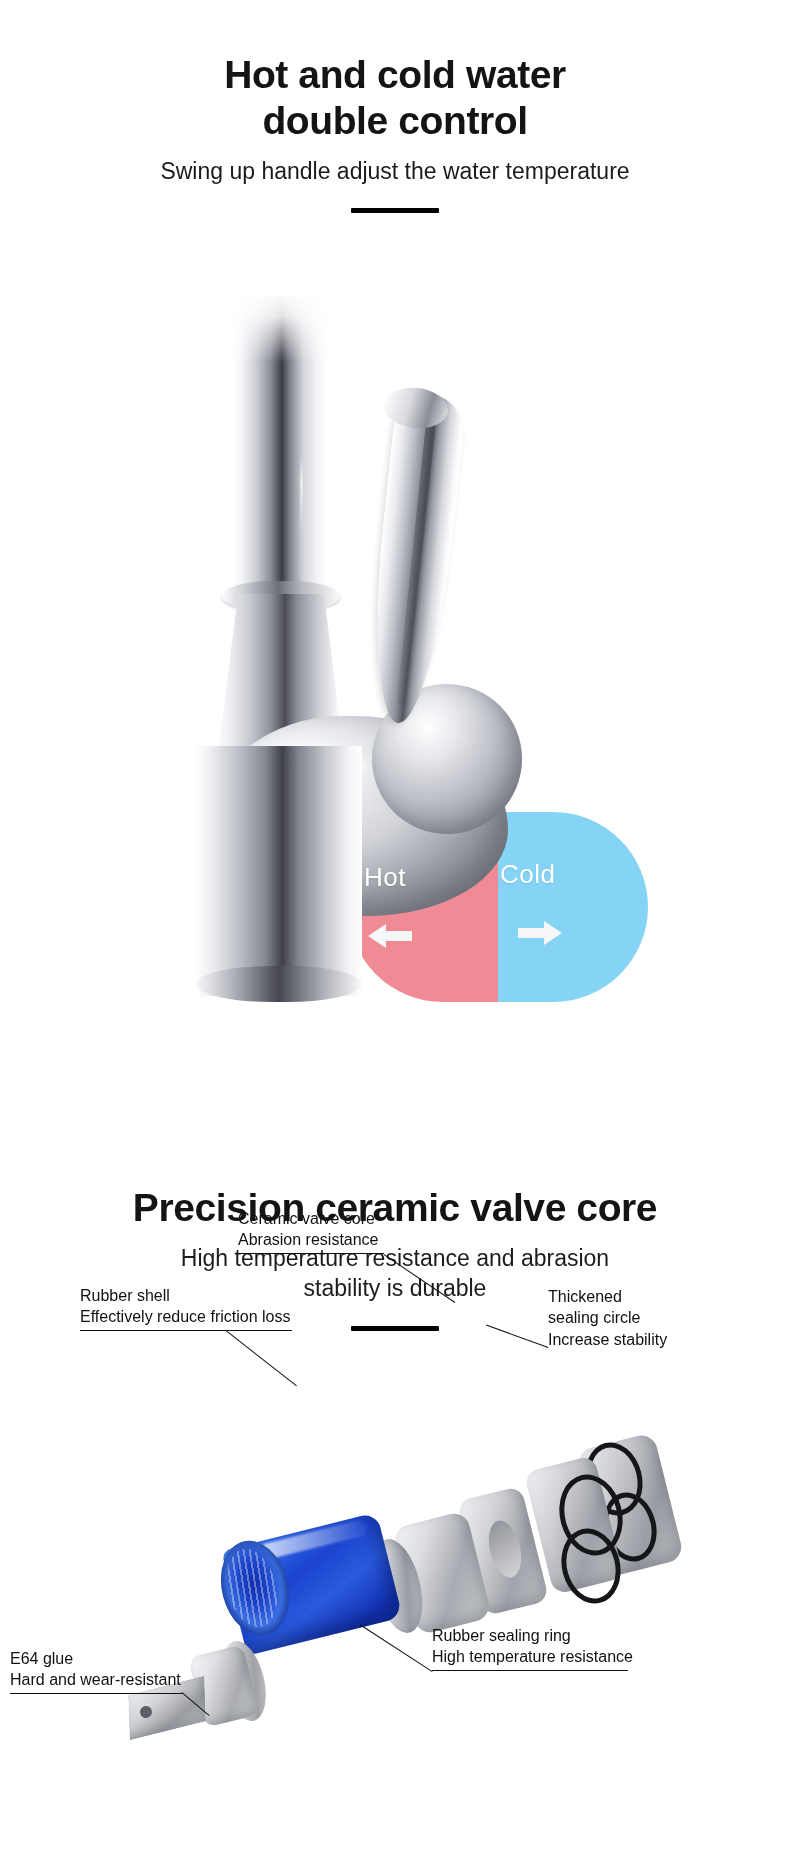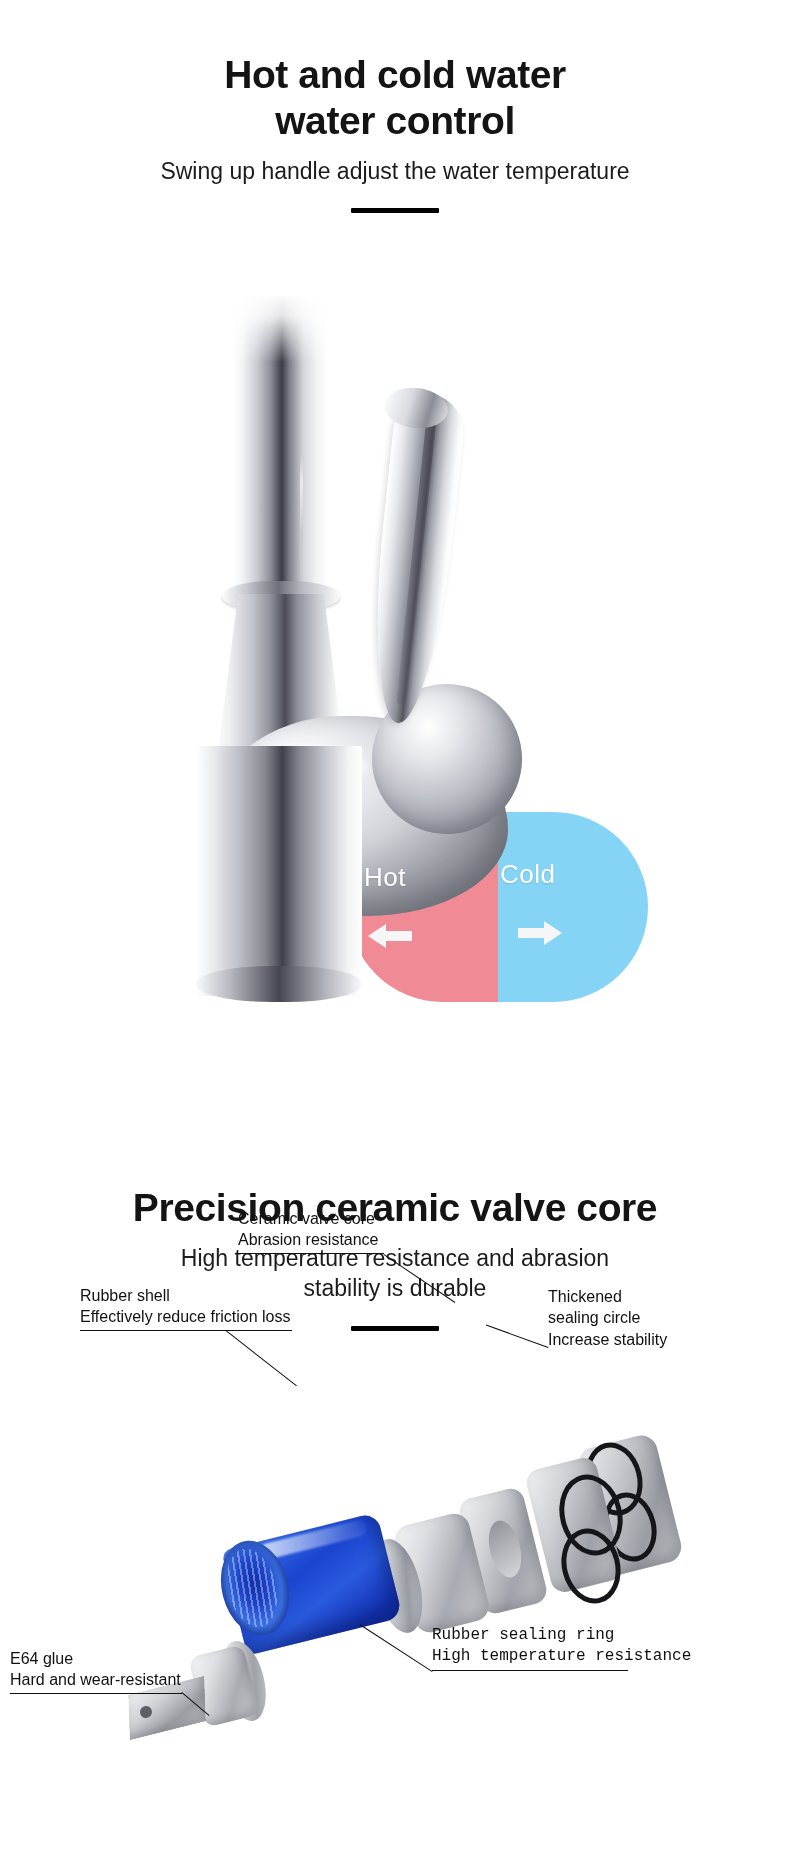--- a/index.html
+++ b/index.html
@@ -246,21 +246,21 @@
   }
 </style>
 </head>
 <body>
 
 <div class="page">
 
   <div class="section" style="top:52px;">
     <h1 class="sec-title">
       <span>Hot and cold water</span><br>
-      <span>water control</span>
+      <span>double control</span>
     </h1>
     <p class="sec-sub">Swing up handle adjust the water temperature</p>
     <div class="divider"></div>
   </div>
 
   <div class="faucet-stage">
 
     <div class="fan fan-hot"></div>
     <div class="fan fan-cold"></div>
 
@@ -336,21 +336,21 @@
     </div>
     <div class="leader" style="left:226px;top:1330px;width:90px;transform:rotate(38deg);"></div>
 
     <div class="callout" style="left:548px;top:1238px;margin-top:48px;">
       <div class="txt">Thickened</div>
       <div class="txt">sealing circle</div>
       <div class="txt">Increase stability</div>
     </div>
     <div class="leader" style="left:548px;top:1348px;width:66px;transform:rotate(-160deg);"></div>
 
-    <div class="callout" style="left:432px;top:1625px;font-family:Liberation Mono, monospace;">
+    <div class="callout" style="left:432px;top:1625px;">
       <div class="txt">Rubber sealing ring</div>
       <div class="txt">High temperature resistance</div>
       <div class="rule" style="width:196px;"></div>
     </div>
     <div class="leader" style="left:432px;top:1672px;width:86px;transform:rotate(-147deg);"></div>
 
     <div class="callout" style="left:10px;top:1648px;">
       <div class="txt">E64 glue</div>
       <div class="txt">Hard and wear-resistant</div>
       <div class="rule" style="width:172px;"></div>

